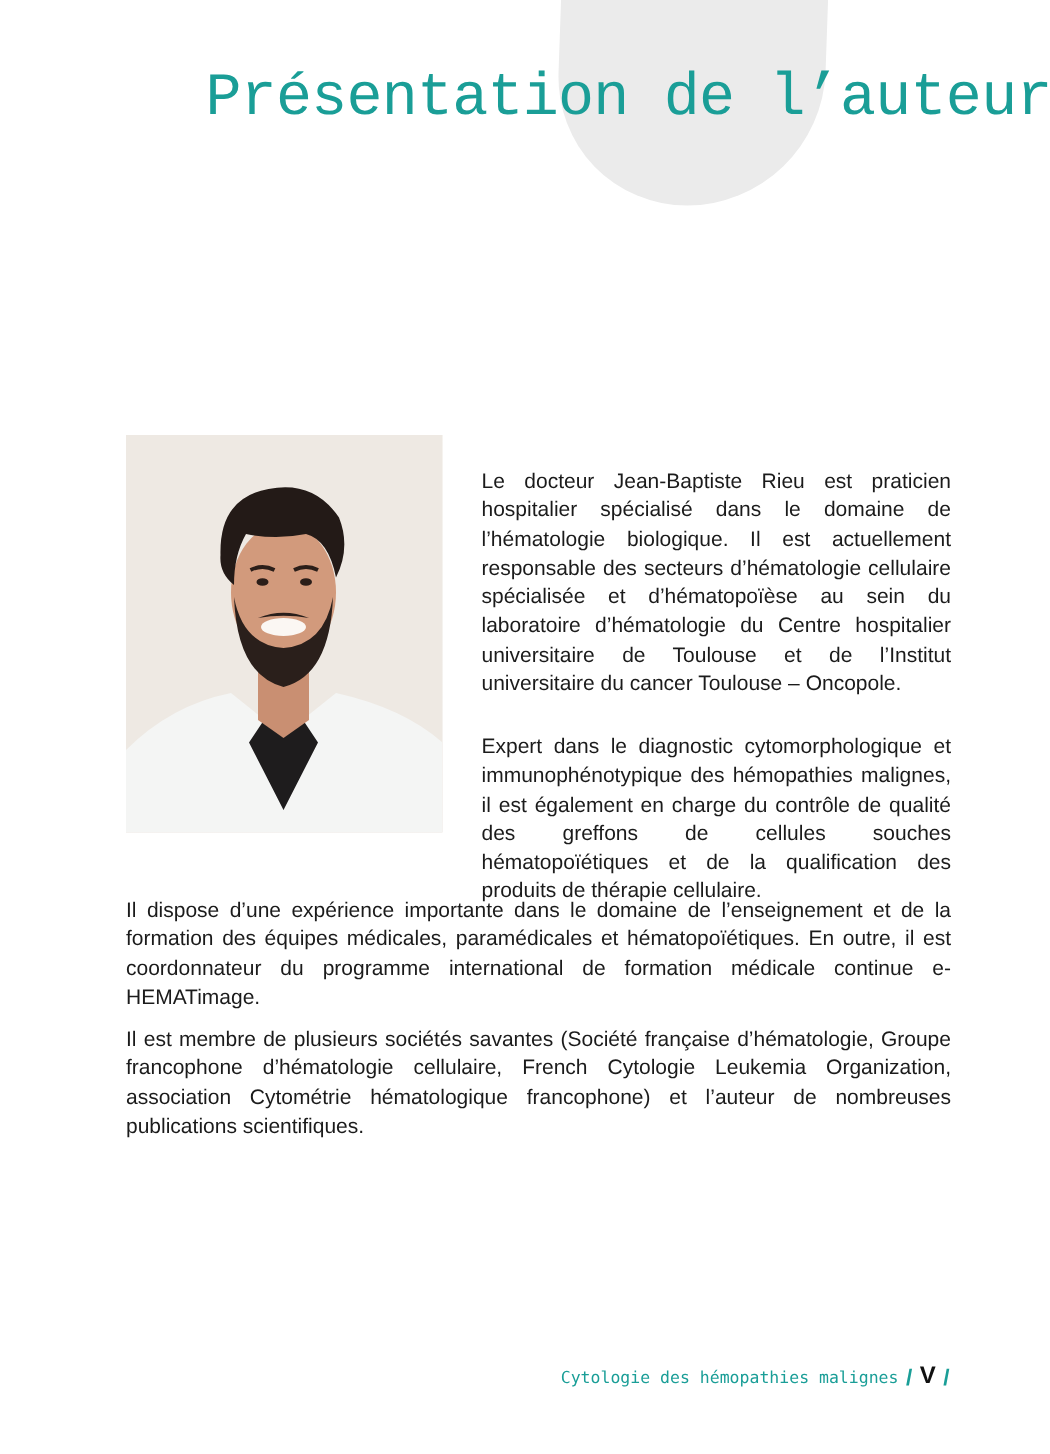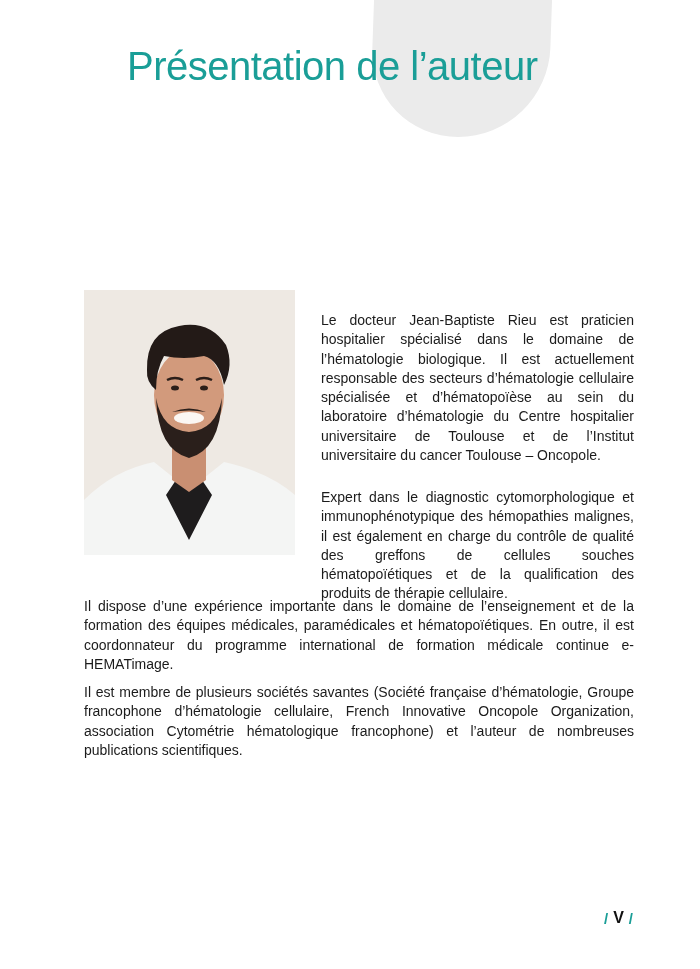--- a/index.html
+++ b/index.html
@@ -1,18 +1,18 @@
 <!DOCTYPE html>
 <html><head>
 <meta charset="utf-8">
 <style>
   html, body { margin:0; padding:0; }
   body { width:700px; height:969px; background:#ffffff; position:relative; overflow:hidden; font-family:"Liberation Sans", sans-serif; }
   .tab-shape { position:absolute; left:372px; top:-20px; width:178px; height:157px; background:#ebebeb; border-radius:0 0 95px 95px; transform:skewX(-2deg); }
-  .title { position:absolute; left:127px; top:44px; font-family:Liberation Sans, sans-serif; font-size:40px; color:#1a9e97; letter-spacing:-0.5px; white-space:nowrap; }
+  .title { position:absolute; left:137px; top:44px; font-family:Liberation Mono, monospace; font-size:40px; color:#1a9e97; letter-spacing:-0.5px; white-space:nowrap; }
   .photo { position:absolute; left:84px; top:290px; width:211px; height:265px; background:linear-gradient(180deg,#efeae4 0%,#ece7e1 100%); overflow:hidden; }
   .photo svg { width:100%; height:100%; display:block; }
   .para { position:absolute; font-size:14px; line-height:19.3px; color:#1b1b1b; text-align:justify; hyphens:manual;margin-top:23px; }
   .p1 { left:321px; top:288px; width:313px; }
   .p2 { left:321px; top:465px; width:313px; }
   .p3 { left:84px; top:574px; width:550px; }
   .p4 { left:84px; top:660px; width:550px; }
   .footer { position:absolute; right:67px; top:909px; font-family:"DejaVu Sans Mono", monospace; font-size:11px; color:#1a9e97; white-space:nowrap; display:flex; align-items:center; gap:5px; }
   .footer .slash { font-family:"Liberation Sans", sans-serif; font-weight:bold; font-size:15px; color:#1a9e97; }
   .footer .pn { font-family:"Liberation Sans", sans-serif; font-weight:bold; font-size:16px; color:#111; }
@@ -44,19 +44,20 @@
     <ellipse cx="91" cy="98" rx="4" ry="2.5" fill="#2b1e19"></ellipse>
     <ellipse cx="120" cy="98" rx="4" ry="2.5" fill="#2b1e19"></ellipse>
     <path d="M83 90 Q91 86 99 90" stroke="#2b1e19" stroke-width="2.5" fill="none"></path>
     <path d="M112 90 Q120 86 128 90" stroke="#2b1e19" stroke-width="2.5" fill="none"></path>
   </svg>
 </div>
 
 <p class="para p1">Le docteur Jean-Baptiste Rieu est praticien hospitalier spécialisé dans le domaine de l’hématologie biologique. Il est actuellement responsable des secteurs d’hématologie cellulaire spécialisée et d’hématopoïèse au sein du laboratoire d’hématologie du Centre hospitalier universitaire de Toulouse et de l’Institut universitaire du cancer Toulouse – Oncopole.</p>
 <p class="para p2">Expert dans le diagnostic cytomorphologique et immunophénotypique des hémopathies malignes, il est également en charge du contrôle de qualité des greffons de cellules souches hématopoïétiques et de la qualification des produits de thérapie cellulaire.</p>
 <p class="para p3">Il dispose d’une expérience importante dans le domaine de l’enseignement et de la formation des équipes médicales, paramédicales et hématopoïétiques. En outre, il est coordonnateur du programme international de formation médicale continue e-HEMATimage.</p>
-<p class="para p4">Il est membre de plusieurs sociétés savantes (Société française d’hématologie, Groupe francophone d’hématologie cellulaire, French Innovative Oncopole Organization, association Cytométrie hématologique francophone) et l’auteur de nombreuses publications scientifiques.</p>
+<p class="para p4">Il est membre de plusieurs sociétés savantes (Société française d’hématologie, Groupe francophone d’hématologie cellulaire, French Cytologie Leukemia Organization, association Cytométrie hématologique francophone) et l’auteur de nombreuses publications scientifiques.</p>
 
 <div class="footer">
+  <span>Cytologie des hémopathies malignes</span>
   <span class="slash">/</span>
   <span class="pn">V</span>
   <span class="slash">/</span>
 </div>
 
 </body></html>

